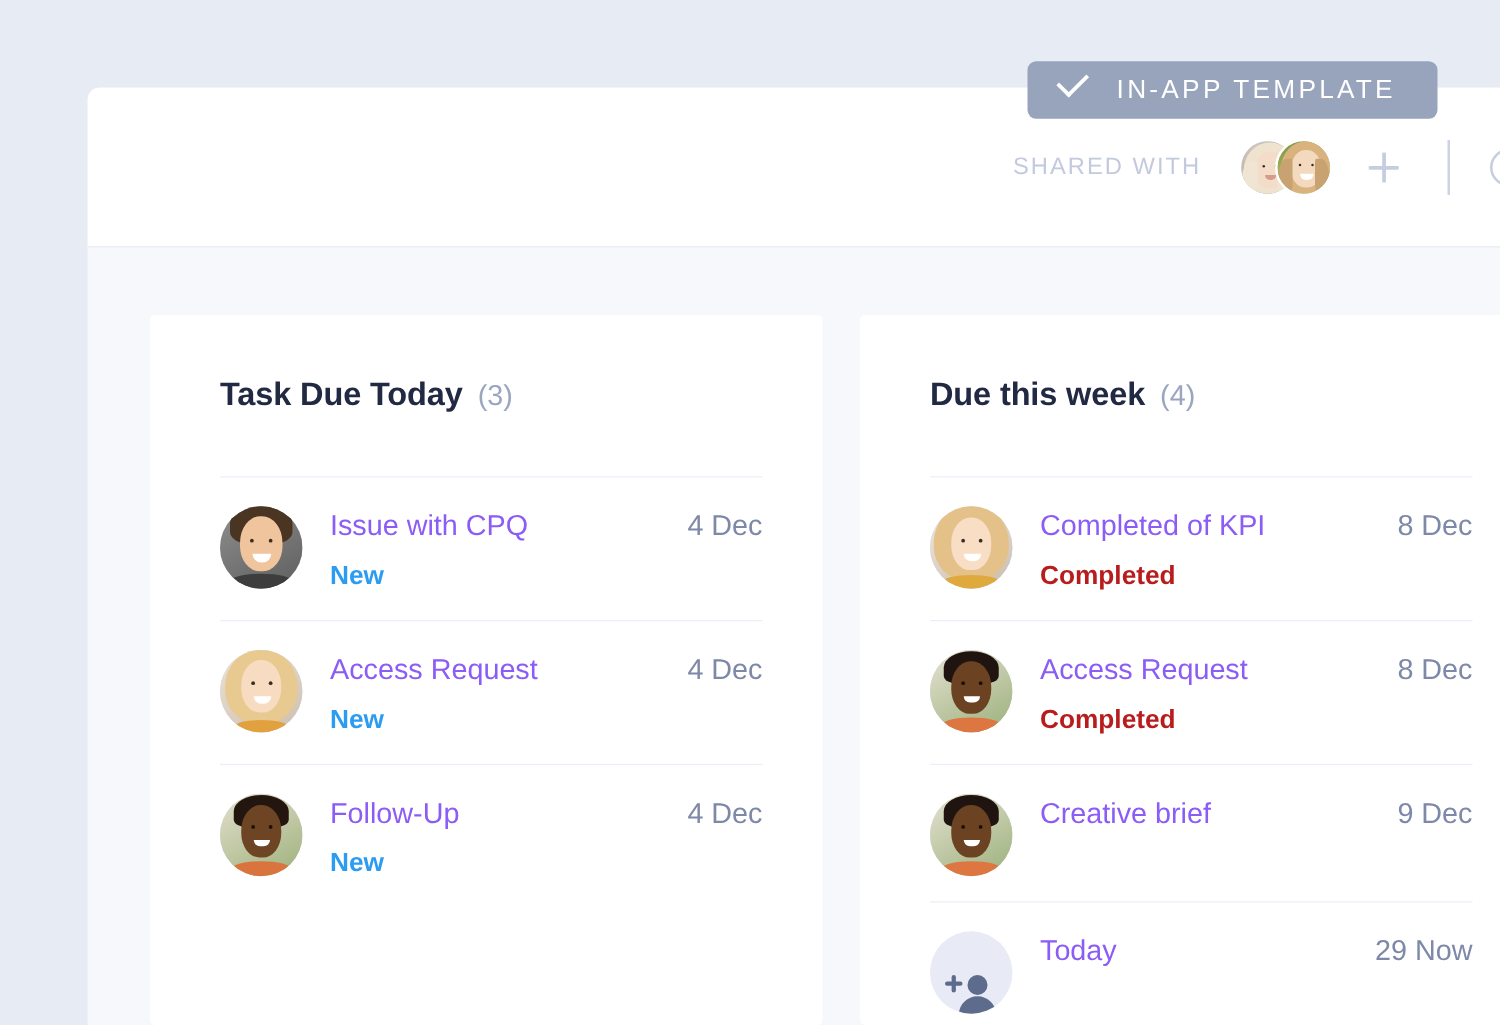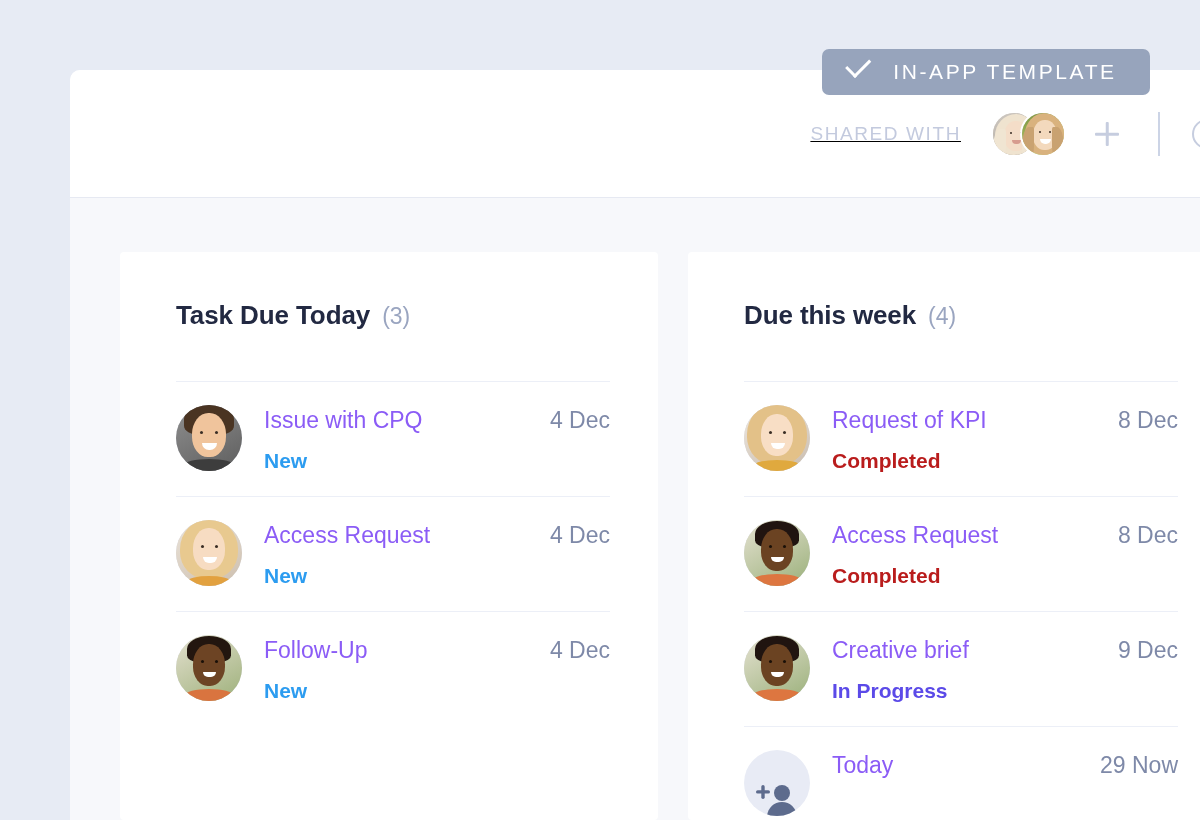--- a/index.html
+++ b/index.html
@@ -54,21 +54,20 @@
 
   .header-right {
     position: absolute;
     right: 0;
     top: 0;
     height: 128px;
     display: flex;
     align-items: center;
     gap: 10px;
     padding-right: 0;
-    text-decoration: underline;
   }
 
   .shared-with-label {
     font-size: 19px;
     letter-spacing: 1.6px;
     color: #c3cade;
     white-space: nowrap;
     margin-right: 20px;
   }
 
@@ -406,21 +405,21 @@
                 <div class="bg" style="background:linear-gradient(150deg,#efe9e1,#c9bcae);"></div>
                 <div class="hair" style="left:3px;top:-2px;width:60px;height:62px;background:#e3c188;"></div>
                 <div class="head" style="left:17px;top:9px;width:32px;height:42px;background:#f8dec5;"></div>
                 <div class="eye" style="left:25px;top:26px;width:3.2px;height:3.2px;"></div>
                 <div class="eye" style="left:39px;top:26px;width:3.2px;height:3.2px;"></div>
                 <div class="smile" style="left:27px;top:38px;width:14px;height:6px;background:#ffffff;"></div>
                 <div class="body" style="left:10px;bottom:0;width:46px;height:11px;background:#e0a93e;"></div>
               </div>
             </div>
             <div class="task-main">
-              <div class="task-name">Request of KPI</div>
+              <div class="task-name">Completed of KPI</div>
               <div class="task-status status-completed">Completed</div>
             </div>
             <div class="task-date">8 Dec</div>
           </div>
 
           <div class="task-row">
             <div class="task-avatar">
               <div class="face">
                 <div class="bg" style="background:linear-gradient(150deg,#e6e2d2,#9ab07a);"></div>
                 <div class="hair" style="left:11px;top:1px;width:44px;height:26px;background:#201410;border-radius:50% 50% 25% 25%;"></div>
@@ -445,21 +444,20 @@
                 <div class="hair" style="left:11px;top:1px;width:44px;height:26px;background:#201410;border-radius:50% 50% 25% 25%;"></div>
                 <div class="head" style="left:17px;top:9px;width:32px;height:42px;background:#6b4322;"></div>
                 <div class="eye" style="left:25px;top:25px;width:3.2px;height:3.2px;background:#1a1008;"></div>
                 <div class="eye" style="left:39px;top:25px;width:3.2px;height:3.2px;background:#1a1008;"></div>
                 <div class="smile" style="left:27px;top:37px;width:13px;height:5px;background:#ffffff;"></div>
                 <div class="body" style="left:9px;bottom:0;width:48px;height:12px;background:#dd7640;"></div>
               </div>
             </div>
             <div class="task-main">
               <div class="task-name">Creative brief</div>
-              <div class="task-status status-inprogress">In Progress</div>
             </div>
             <div class="task-date">9 Dec</div>
           </div>
 
           <div class="task-row">
             <div class="task-avatar avatar-placeholder">
               <svg width="46" height="34" viewBox="0 0 46 34" aria-hidden="true">
                 <circle cx="28" cy="9" r="8" fill="#5d6b8d"></circle>
                 <path d="M13 33c0-8.3 6.7-15 15-15s15 6.7 15 15z" fill="#5d6b8d"></path>
                 <rect x="2" y="6.2" width="14" height="3.4" rx="1.7" fill="#5d6b8d"></rect>

